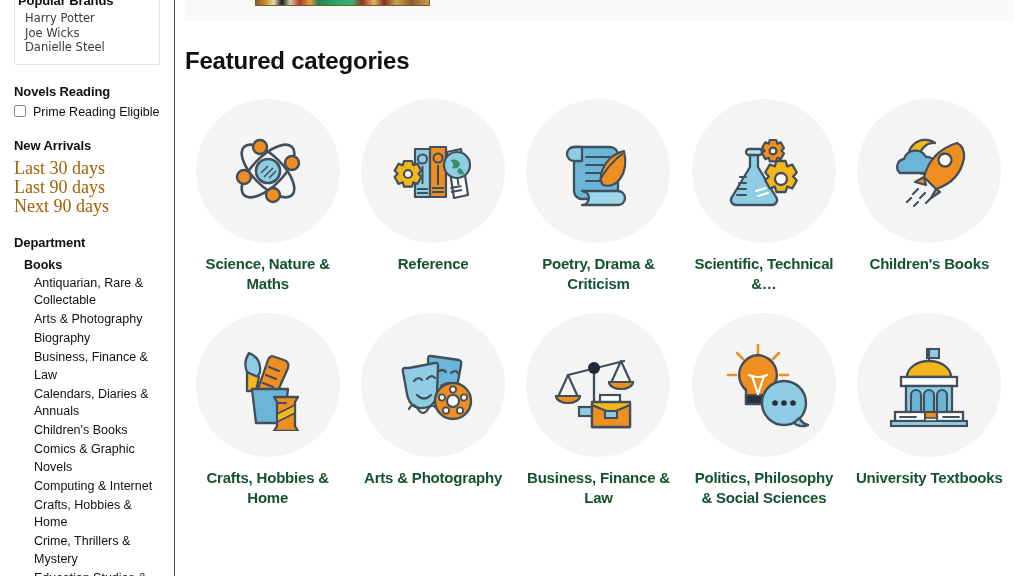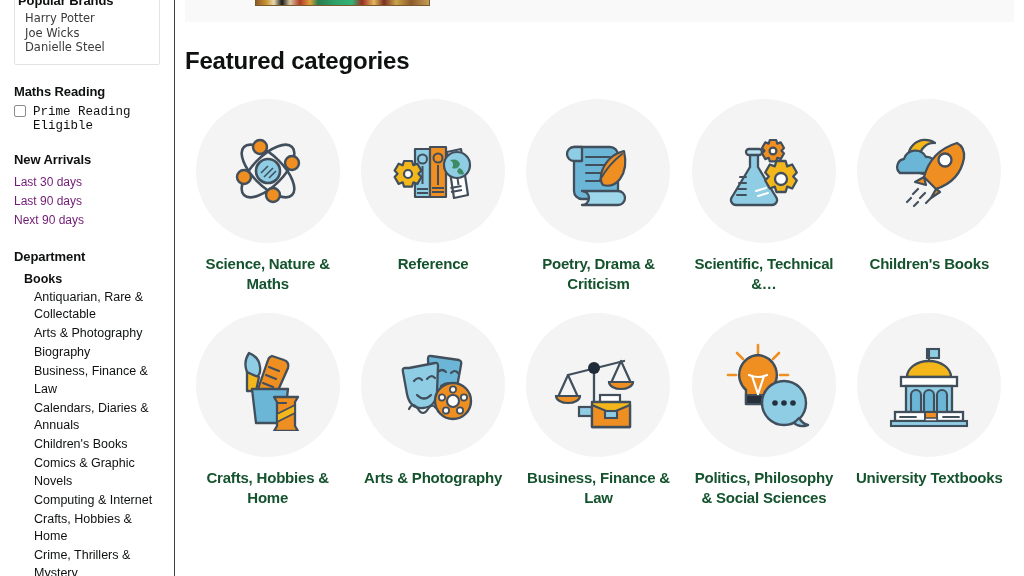--- a/index.html
+++ b/index.html
@@ -46,34 +46,35 @@
     font-family: "DejaVu Sans", sans-serif;
   }
   .sec-title {
     font-size: 13px;
     font-weight: bold;
     color: #0f1111;
     margin-top: 19px;
     margin-bottom: 6px;
     letter-spacing: -0.1px;
   }
-  .checkbox-row { display: flex; align-items: flex-start; gap: 7px; margin-bottom: 2px; font-family: Liberation Mono, monospace; }
+  .checkbox-row { display: flex; align-items: flex-start; gap: 7px; margin-bottom: 2px; }
   .cbox {
     width: 12px; height: 12px;
     border: 1px solid #888c8c;
     border-radius: 2px;
     background: #fff;
     flex: 0 0 12px;
   }
   .cbox-label { font-size: 12.5px; color: #0f1111; }
   .nav-link {
-    font-size: 12px;
-    color: #701a75;
+    font-size: 18px;
+    color: #a16207;
     line-height: 19px;
     display: block;
+    font-family: Liberation Serif, serif;
   }
   .dept-head {
     font-size: 12.5px;
     font-weight: bold;
     color: #0f1111;
     padding-left: 10px;
     line-height: 19px;
   }
   .dept-item {
     font-size: 12.5px;
@@ -165,21 +166,21 @@
 
   <aside class="sidebar">
 
     <div class="brands-box">
       <div class="brands-title">Popular Brands</div>
       <div class="brand-item">Harry Potter</div>
       <div class="brand-item">Joe Wicks</div>
       <div class="brand-item">Danielle Steel</div>
     </div>
 
-    <div class="sec-title">Maths Reading</div>
+    <div class="sec-title">Novels Reading</div>
     <div class="checkbox-row">
       <span class="cbox"></span>
       <span class="cbox-label">Prime Reading Eligible</span>
     </div>
 
     <div class="sec-title">New Arrivals</div>
     <a class="nav-link">Last 30 days</a>
     <a class="nav-link">Last 90 days</a>
     <a class="nav-link">Next 90 days</a>
 

